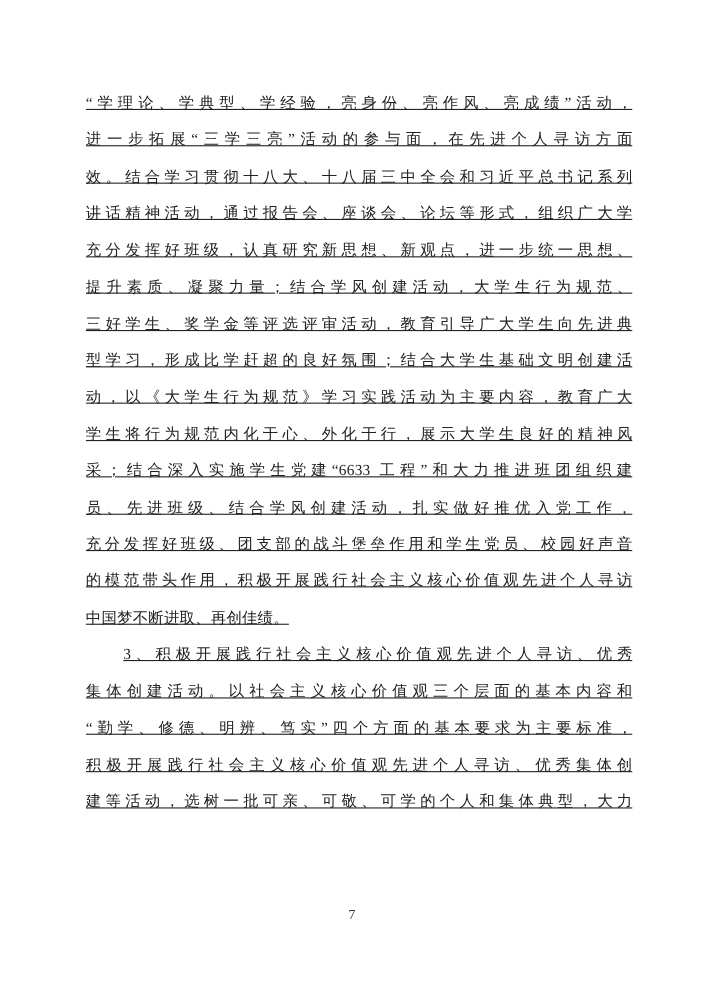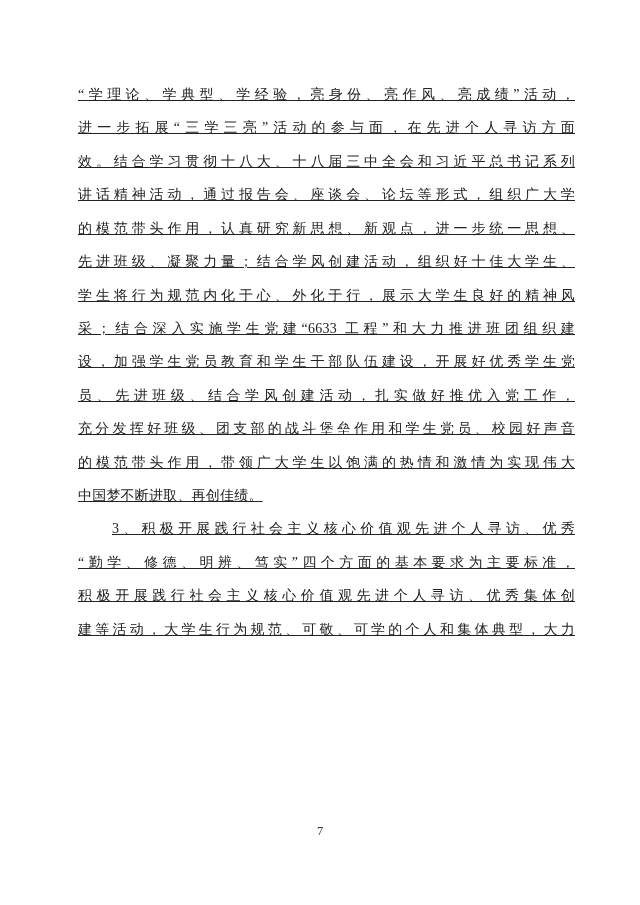--- a/index.html
+++ b/index.html
@@ -54,28 +54,31 @@
 </head>
 <body>
 
 <div class="page" style="background: rgb(255, 255, 255); color: rgb(34, 34, 34);">
   <div class="text-block">
 
   <div class="line">“学理论、学典型、学经验，亮身份、亮作风、亮成绩”活动，</div>
       <div class="line">进一步拓展“三学三亮”活动的参与面，在先进个人寻访方面</div>
       <div class="line">效。结合学习贯彻十八大、十八届三中全会和习近平总书记系列</div>
       <div class="line">讲话精神活动，通过报告会、座谈会、论坛等形式，组织广大学</div>
-      <div class="line">的模范带头作用，认真研究新思想、新观点，进一步统一思想、</div>
-      <div class="line">先进班级、凝聚力量；结合学风创建活动，组织好十佳大学生、</div>
+      <div class="line">充分发挥好班级，认真研究新思想、新观点，进一步统一思想、</div>
+      <div class="line">提升素质、凝聚力量；结合学风创建活动，大学生行为规范、</div>
+      <div class="line">三好学生、奖学金等评选评审活动，教育引导广大学生向先进典</div>
+      <div class="line">型学习，形成比学赶超的良好氛围；结合大学生基础文明创建活</div>
+      <div class="line">动，以《大学生行为规范》学习实践活动为主要内容，教育广大</div>
       <div class="line">学生将行为规范内化于心、外化于行，展示大学生良好的精神风</div>
       <div class="line">采；结合深入实施学生党建“6633 工程”和大力推进班团组织建</div>
-      <div class="line">设，加强学生党员教育和学生干部队伍建设，开展好优秀学生党</div>
       <div class="line">员、先进班级、结合学风创建活动，扎实做好推优入党工作，</div>
       <div class="line">充分发挥好班级、团支部的战斗堡垒作用和学生党员、校园好声音</div>
-      <div class="line">的模范带头作用，带领广大学生以饱满的热情和激情为实现伟大</div>
+      <div class="line">的模范带头作用，积极开展践行社会主义核心价值观先进个人寻访</div>
       <div class="line no-justify">中国梦不断进取、再创佳绩。</div>
       <div class="line indent">3、积极开展践行社会主义核心价值观先进个人寻访、优秀</div>
+      <div class="line">集体创建活动。以社会主义核心价值观三个层面的基本内容和</div>
       <div class="line">“勤学、修德、明辨、笃实”四个方面的基本要求为主要标准，</div>
       <div class="line">积极开展践行社会主义核心价值观先进个人寻访、优秀集体创</div>
-      <div class="line">建等活动，大学生行为规范、可敬、可学的个人和集体典型，大力</div>
+      <div class="line">建等活动，选树一批可亲、可敬、可学的个人和集体典型，大力</div>
     </div>
   <div class="page-number">7</div>
 </div>
 
 </body></html>

